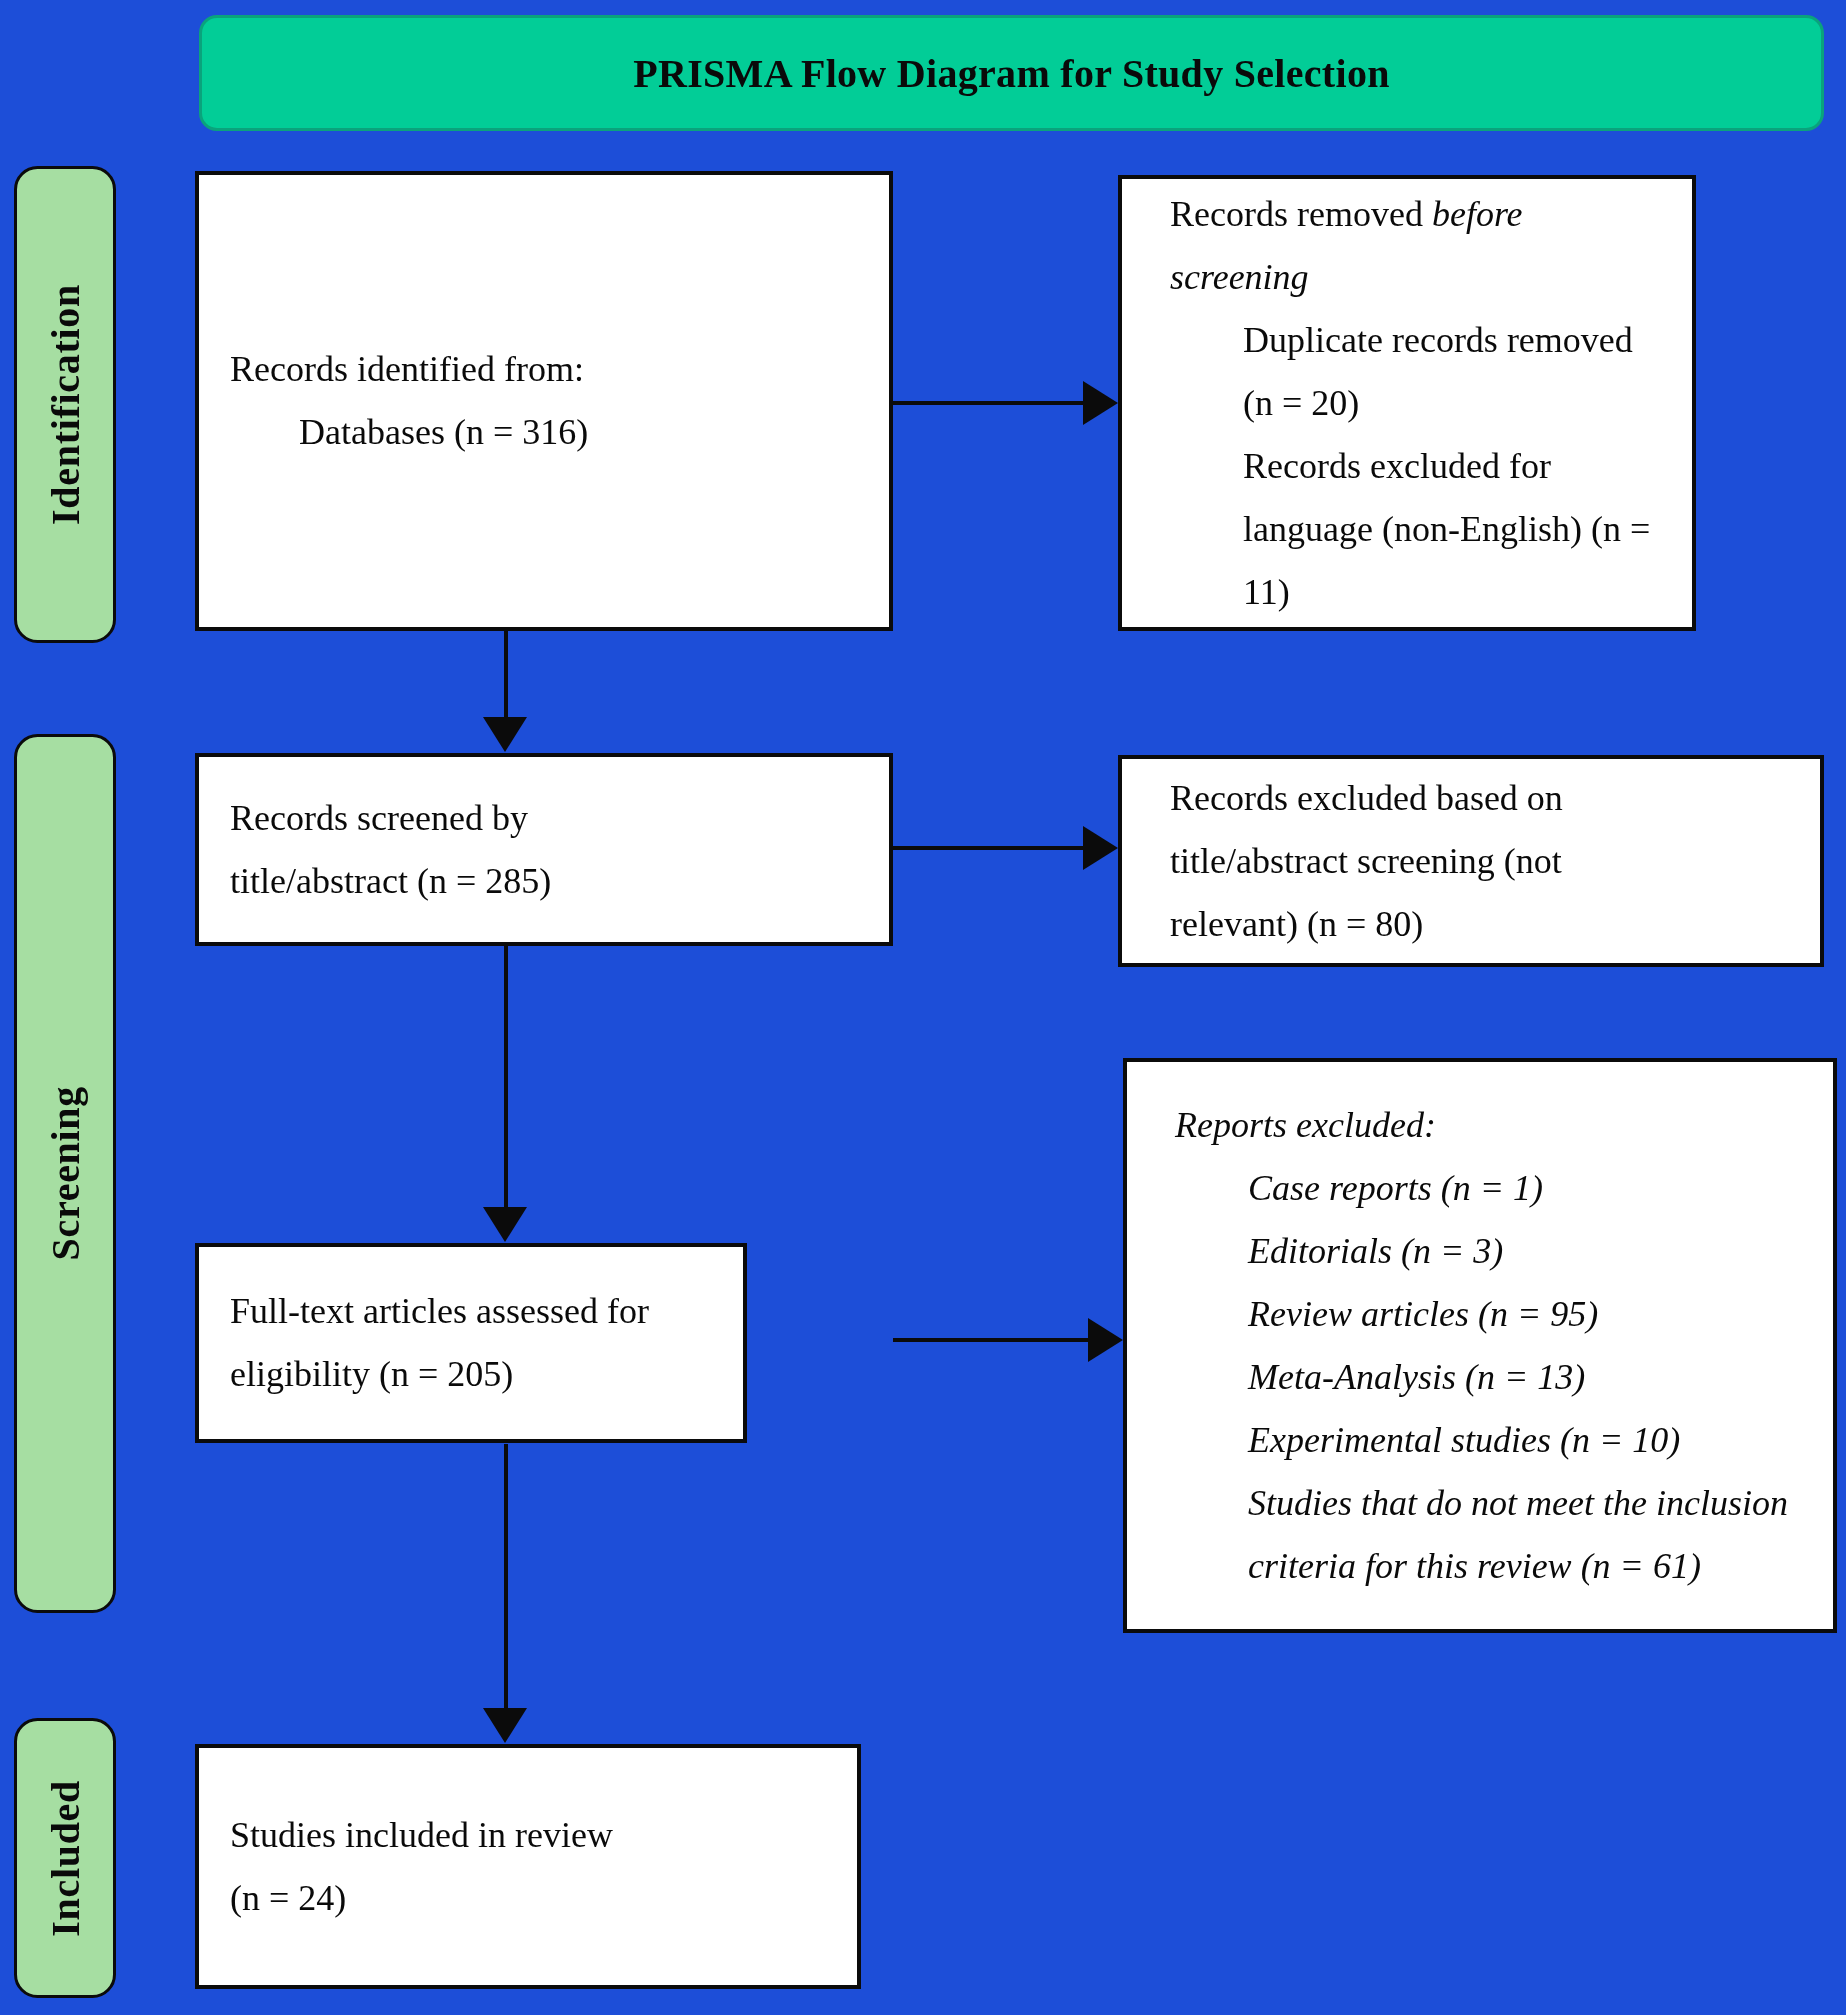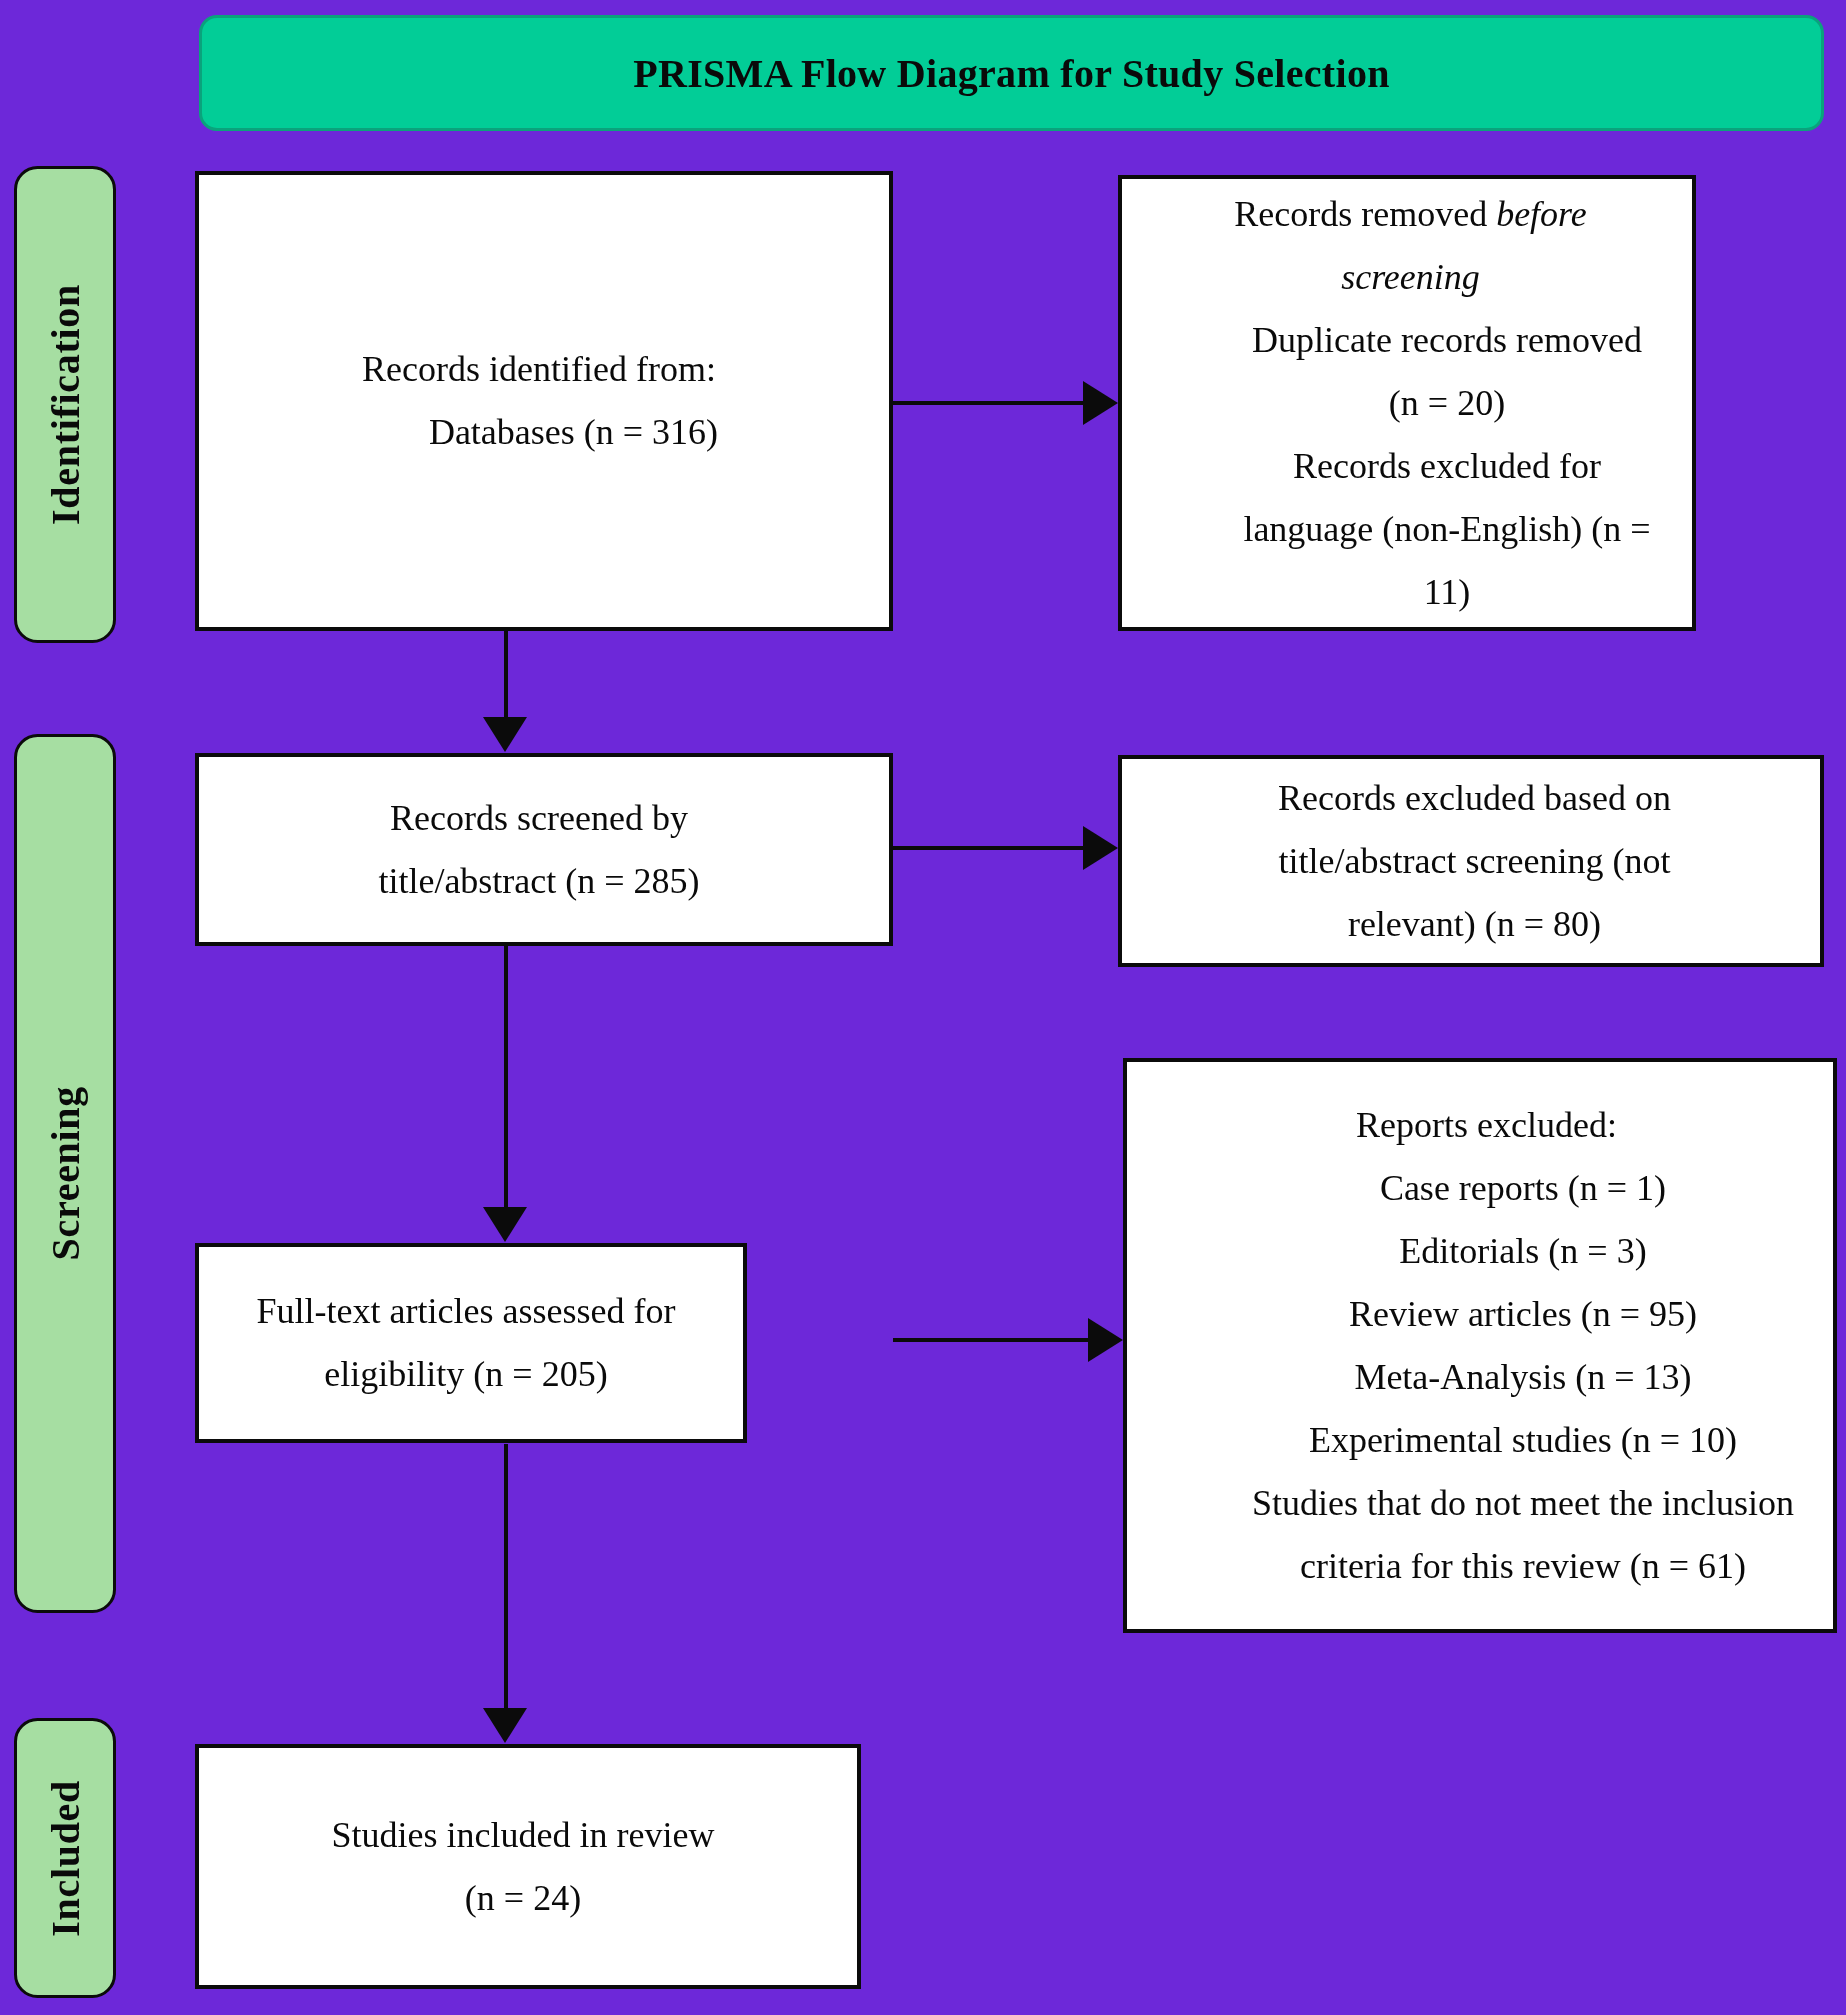--- a/index.html
+++ b/index.html
@@ -5,24 +5,23 @@
 <style>
   html, body {
     margin: 0;
     padding: 0;
     background: #ffffff;
   }
   .diagram {
     position: relative;
     width: 1846px;
     height: 2015px;
-    background: #6d28d9;
+    background: #1d4ed8;
     font-family: "Liberation Serif", "DejaVu Serif", serif;
     color: #0a0a0a;
-    text-align: center;
   }
   .banner {
     position: absolute;
     left: 199px;
     top: 15px;
     width: 1625px;
     height: 116px;
     box-sizing: border-box;
     background: var(--banner, #02CD97);
     border: 3.5px solid var(--banner_border, #0AA37C);
@@ -157,21 +156,21 @@
     </div>
   </div>
 
   <div class="box" style="left:195px; top:1243px; width:552px; height:200px;">
     <div class="box-inner">
       <div class="bline">Full-text articles assessed for</div>
       <div class="bline">eligibility (n = 205)</div>
     </div>
   </div>
 
-  <div class="box" style="left:1123px; top:1058px; width:714px; height:575px;">
+  <div class="box" style="left:1123px; top:1058px; width:714px; height:575px;font-style:italic;">
     <div class="box-inner pad-wide" style="padding-right:35px;">
       <div class="bline">Reports excluded:</div>
       <div class="bline hang">Case reports (n = 1)</div>
       <div class="bline hang">Editorials (n = 3)</div>
       <div class="bline hang">Review articles (n = 95)</div>
       <div class="bline hang">Meta-Analysis (n = 13)</div>
       <div class="bline hang">Experimental studies (n = 10)</div>
       <div class="bline hang">Studies that do not meet the inclusion criteria for this review (n = 61)</div>
     </div>
   </div>

